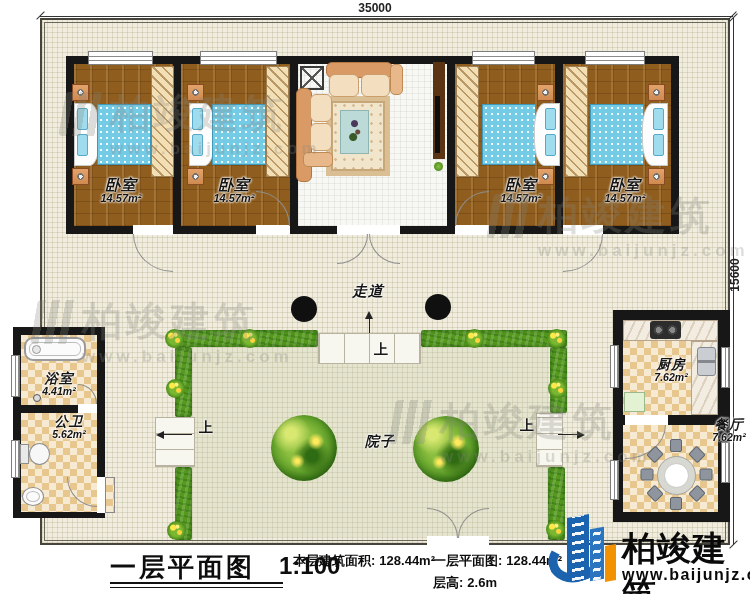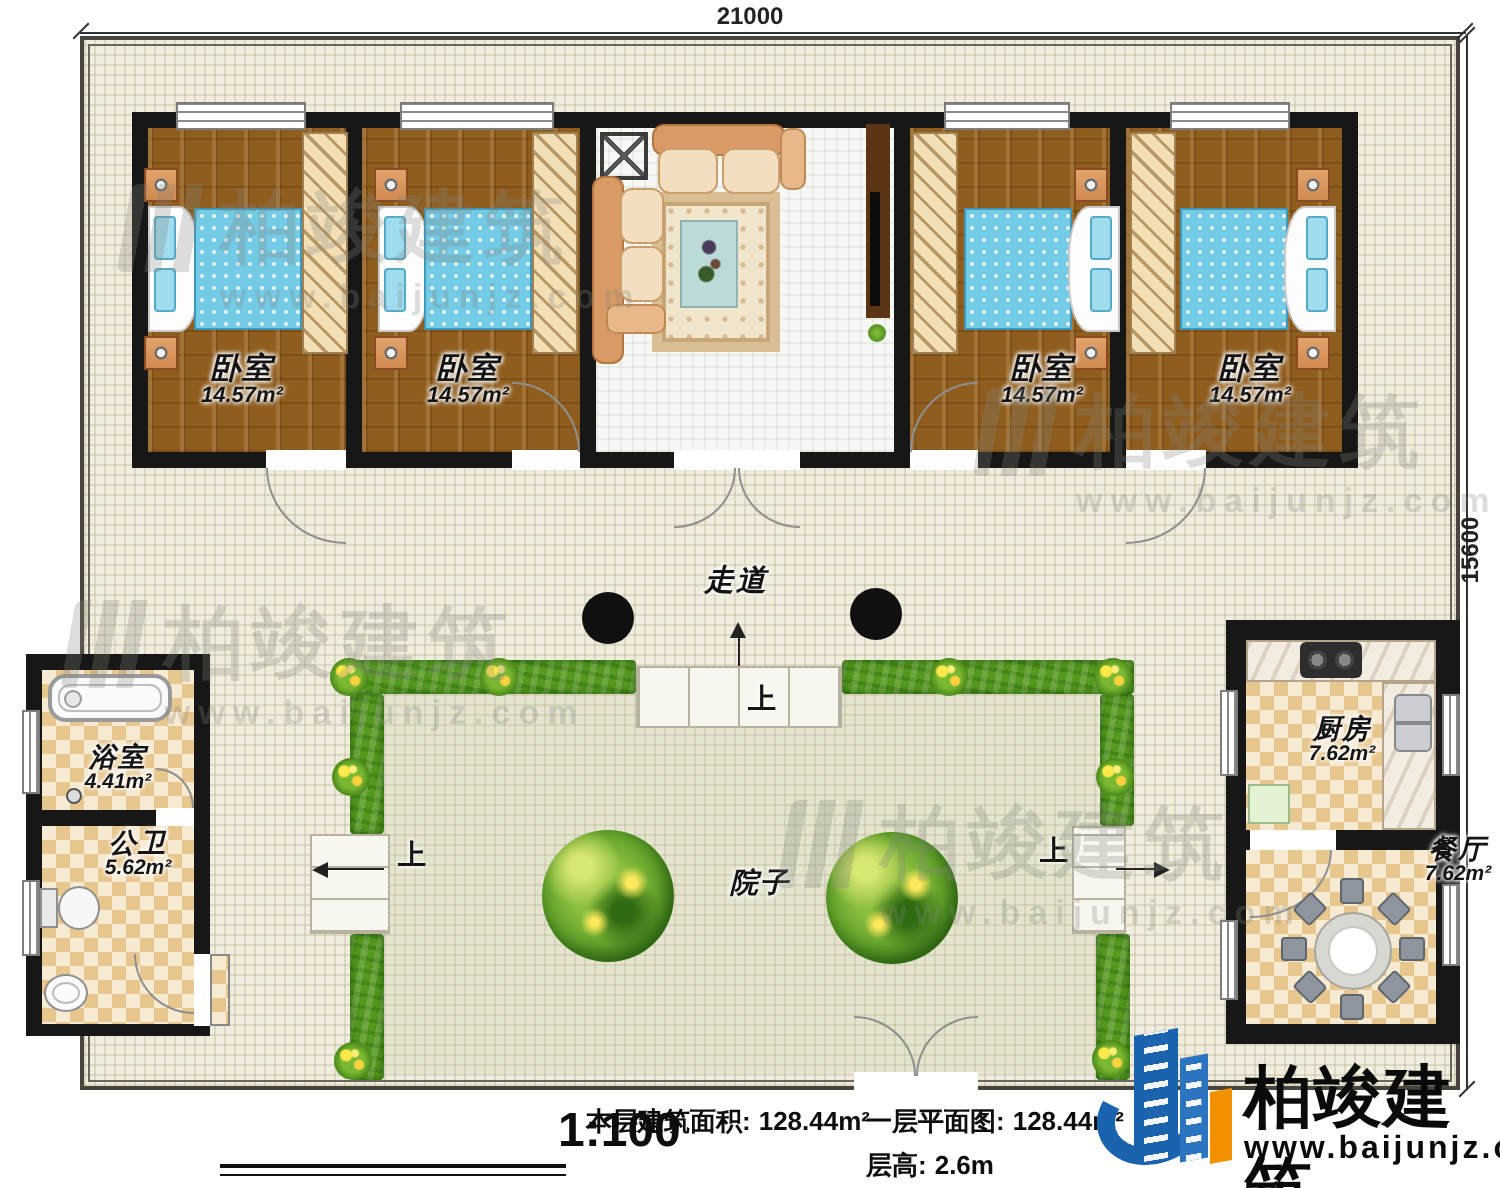--- a/index.html
+++ b/index.html
@@ -126,21 +126,21 @@
   .brandname{font-size:34px;font-weight:800;color:#0a0a0a;letter-spacing:1px;z-index:60;}
   .brandurl{font-size:16px;font-weight:700;color:#0a0a0a;letter-spacing:1.5px;z-index:60;}
   .lg-swoosh{width:56px;height:46px;border:9px solid transparent;border-left-color:#1b63ae;border-bottom-color:#1b63ae;border-radius:50%;transform:rotate(-18deg);z-index:60;}
   .lg-bar{z-index:61;background-image:repeating-linear-gradient(0deg, rgba(255,255,255,.95) 0 3px, transparent 3px 9px);background-size:55% 100%;background-position:center;background-repeat:no-repeat;}
 </style>
 </head>
 <body>
 
 <div id="canvas">
 
-  <div class="a dimtext" style="left:340px;top:1px;width:70px;">21000</div>
+  <div class="a dimtext" style="left:340px;top:1px;width:70px;">35000</div>
   <div class="a dline" style="left:40px;top:16px;width:693px;height:0;"></div>
   <div class="a tick" style="left:35px;top:15px;"></div>
   <div class="a tick" style="left:727px;top:15px;"></div>
   <div class="a dline-v" style="left:733px;top:18px;width:0;height:527px;"></div>
   <div class="a tick" style="left:728px;top:17px;"></div>
   <div class="a tick" style="left:728px;top:544px;"></div>
   <div class="a dimtext" style="left:712px;top:268px;width:46px;transform:rotate(-90deg);">15600</div>
 
   <div class="a paving yardframe" style="left:40px;top:18px;width:690px;height:527px;"></div>
   <div class="a cyard" style="left:192px;top:347px;width:357px;height:190px;"></div>
@@ -359,20 +359,21 @@
     <div class="url">www.baijunjz.com</div>
   </div>
   <div class="a wm" style="left:392px;top:394px;">
     <div class="row">
         <div class="glyph"></div>
       <span class="nm">柏竣建筑</span>
       </div>
     <div class="url">www.baijunjz.com</div>
   </div>
 
+  <div class="a ftitle" style="left:110px;top:550px;">一层平面图</div>
   <div class="a fscale" style="left:243px;top:552px;margin-left:36px;">1:100</div>
   <div class="a uline" style="left:110px;top:582px;width:173px;"></div>
   <div class="a uline2" style="left:110px;top:587px;width:173px;"></div>
 
   <div class="a stat" style="left:293px;top:552px;">
     <span>本层建筑面积:</span><span class="v">128.44m²</span>
   </div>
   <div class="a stat" style="left:433px;top:552px;">
     <span>一层平面图:</span><span class="v">128.44m²</span>
   </div>

